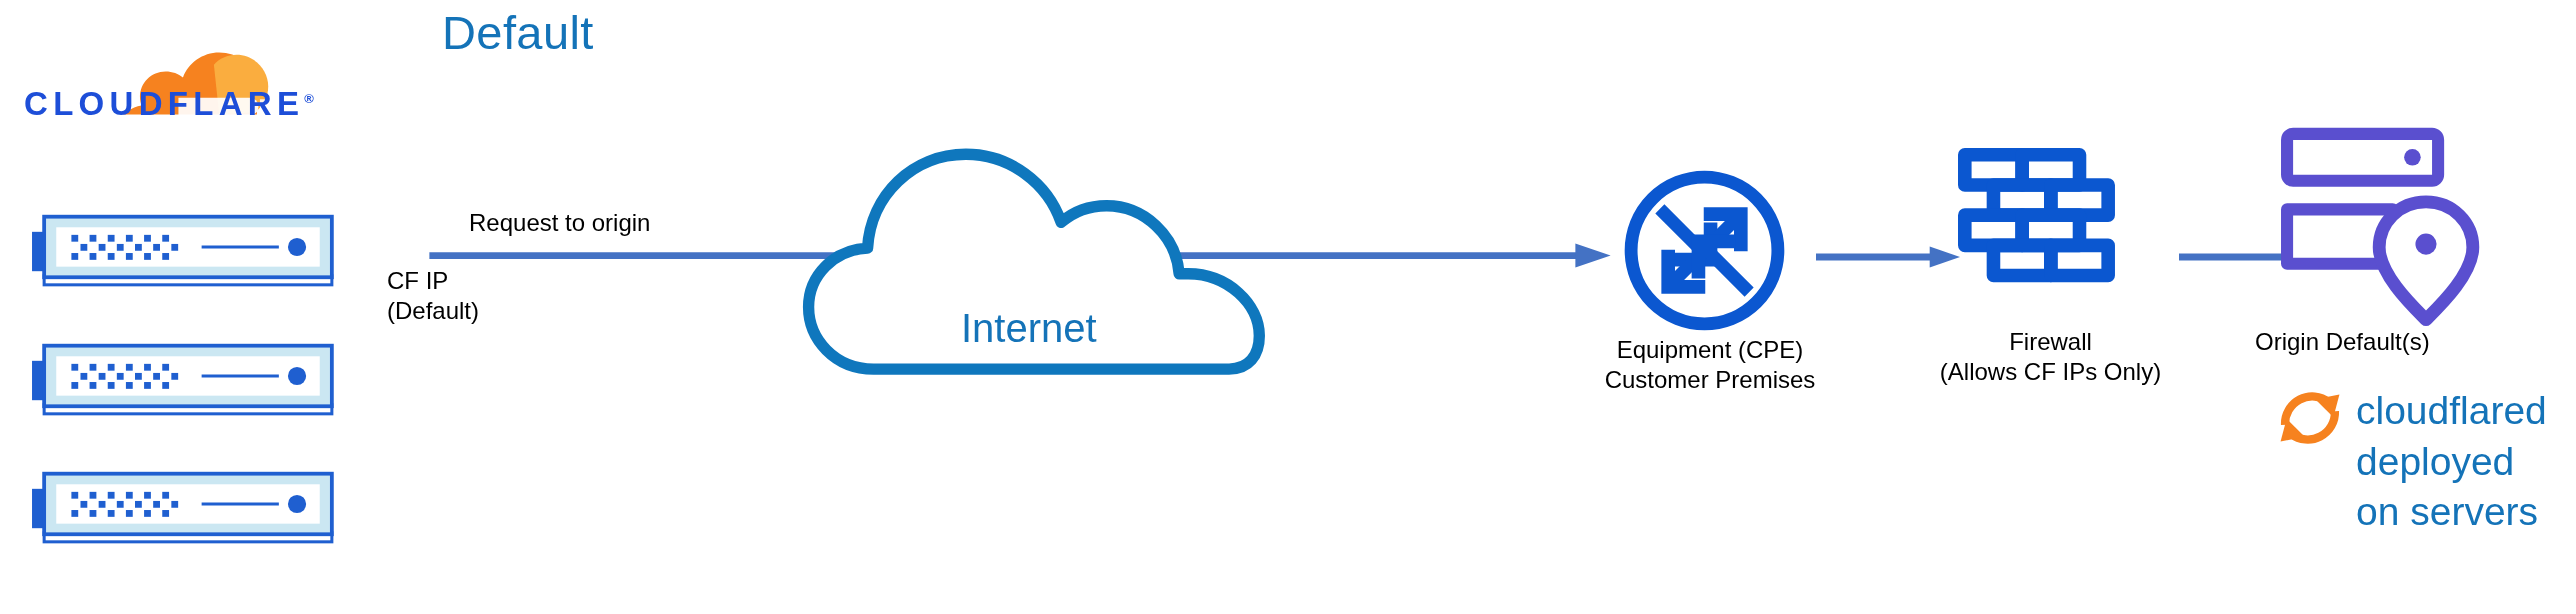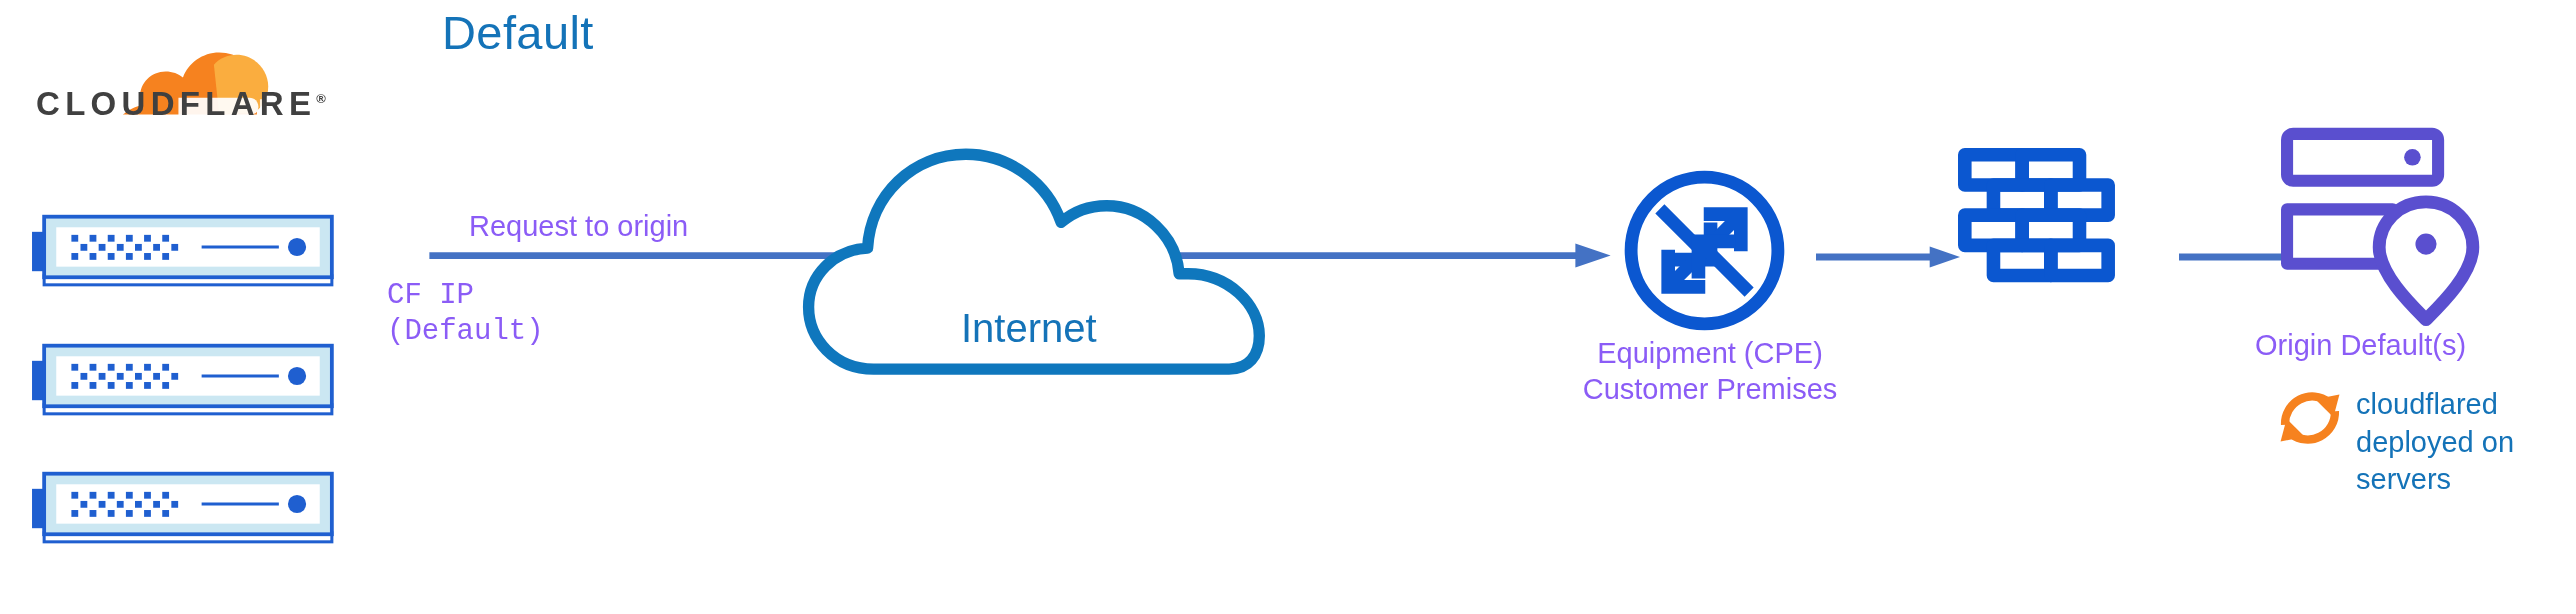--- a/index.html
+++ b/index.html
@@ -33,25 +33,25 @@
   }
 
   
   #cloudflare-logo {
     left: 30px;
     top: 42px;
     width: 318px;
     height: 83px;
   }
   #cloudflare-wordmark {
-    left: 36px;
+    left: 24px;
     top: 85px;
     font-size: 33px;
     font-weight: bold;
-    color: #404040;
+    color: #1d4ed8;
     letter-spacing: 5.3px;
     white-space: nowrap;
     text-align: center;
   }
   #cloudflare-wordmark .reg {
     font-size: 13px;
     vertical-align: super;
     letter-spacing: 0;
   }
 
@@ -59,27 +59,27 @@
   .server-rack {
     width: 318px;
     height: 76px;
   }
   #server-rack-1 { left: 29px; top: 212px; }
   #server-rack-2 { left: 29px; top: 341px; }
   #server-rack-3 { left: 29px; top: 469px; }
 
   
   .blue-label {
-    color: #8b5cf6;
-    font-size: 29px;
+    color: #000000;
+    font-size: 24px;
     line-height: 1.25;
     white-space: nowrap;
   }
   #label-request-to-origin { left: 469px; top: 208px; }
-  #label-cf-ip { left: 387px; top: 278px; font-family: Liberation Mono, monospace; }
+  #label-cf-ip { left: 387px; top: 266px; }
   #label-internet {
     left: 961px;
     top: 306px;
     font-size: 40px;
     color: #1473b8;
   }
   #label-cpe {
     left: 1551px;
     top: 335px;
     text-align: center;
@@ -92,21 +92,21 @@
     width: 325px;
   }
   #label-origin-server {
     left: 2255px;
     top: 327px;
     width: 318px;
   }
   #label-cloudflared {
     left: 2356px;
     top: 386px;
-    font-size: 29px;
+    font-size: 39px;
     line-height: 1.3;
     color: #1473b8;
     width: 197px;
     white-space: normal;
   }
 
   
   #arrow-main { left: 424px; top: 239px; width: 1192px; height: 33px; }
   #arrow-cpe-to-firewall { left: 1816px; top: 244px; width: 144px; height: 26px; }
   #arrow-firewall-to-origin { left: 2179px; top: 244px; width: 136px; height: 26px; }
@@ -281,20 +281,24 @@
       <rect x="85" y="9" width="76" height="40"></rect>
       <rect x="47" y="49" width="76" height="40"></rect>
       <rect x="123" y="49" width="76" height="40"></rect>
       <rect x="9" y="89" width="76" height="40"></rect>
       <rect x="85" y="89" width="76" height="40"></rect>
       <rect x="47" y="129" width="76" height="40"></rect>
       <rect x="123" y="129" width="76" height="40"></rect>
     </g>
   </svg>
 
+  <div class="abs blue-label" id="label-firewall">
+    <div>Firewall</div>
+    <div>(Allows CF IPs Only)</div>
+  </div>
 
   <svg class="abs" id="arrow-firewall-to-origin" viewBox="0 0 180 34">
     <line x1="0" y1="17" x2="142" y2="17" stroke="#4472c4" stroke-width="9"></line>
     <polygon points="140,3 180,17 140,31" fill="#4472c4"></polygon>
   </svg>
 
   <svg class="abs" id="origin-server-icon" viewBox="0 0 290 268">
     <rect x="12" y="10" width="200" height="62" rx="8" fill="#ffffff" stroke="#5a4fcf" stroke-width="16"></rect>
     <circle cx="178" cy="41" r="11" fill="#5a4fcf"></circle>
     <path d="M12 110 L152 110 L152 182 L12 182 Z" fill="#ffffff" stroke="#5a4fcf" stroke-width="16" stroke-linejoin="round"></path>

